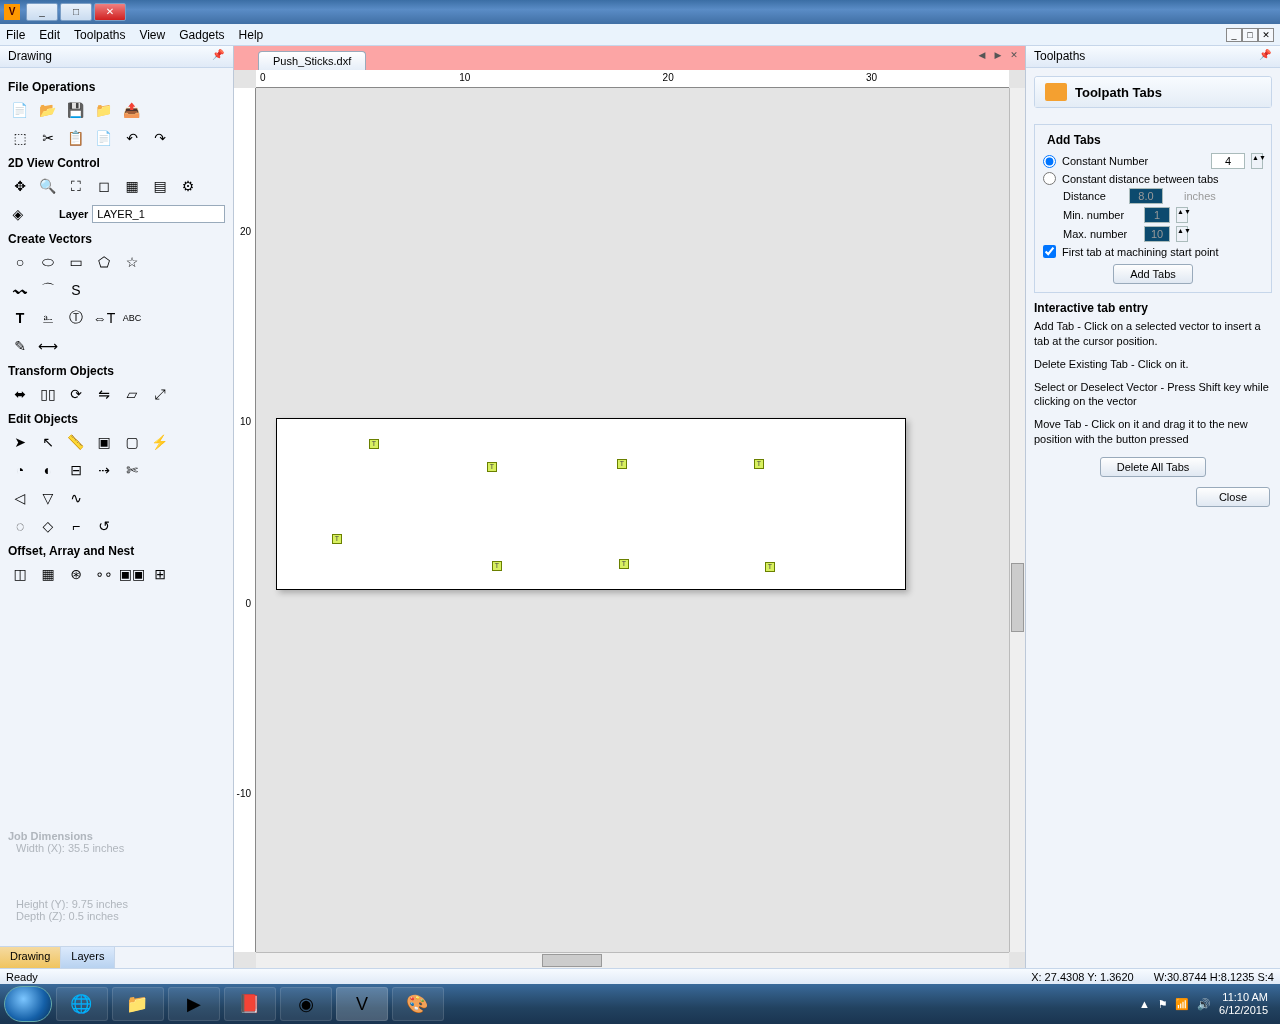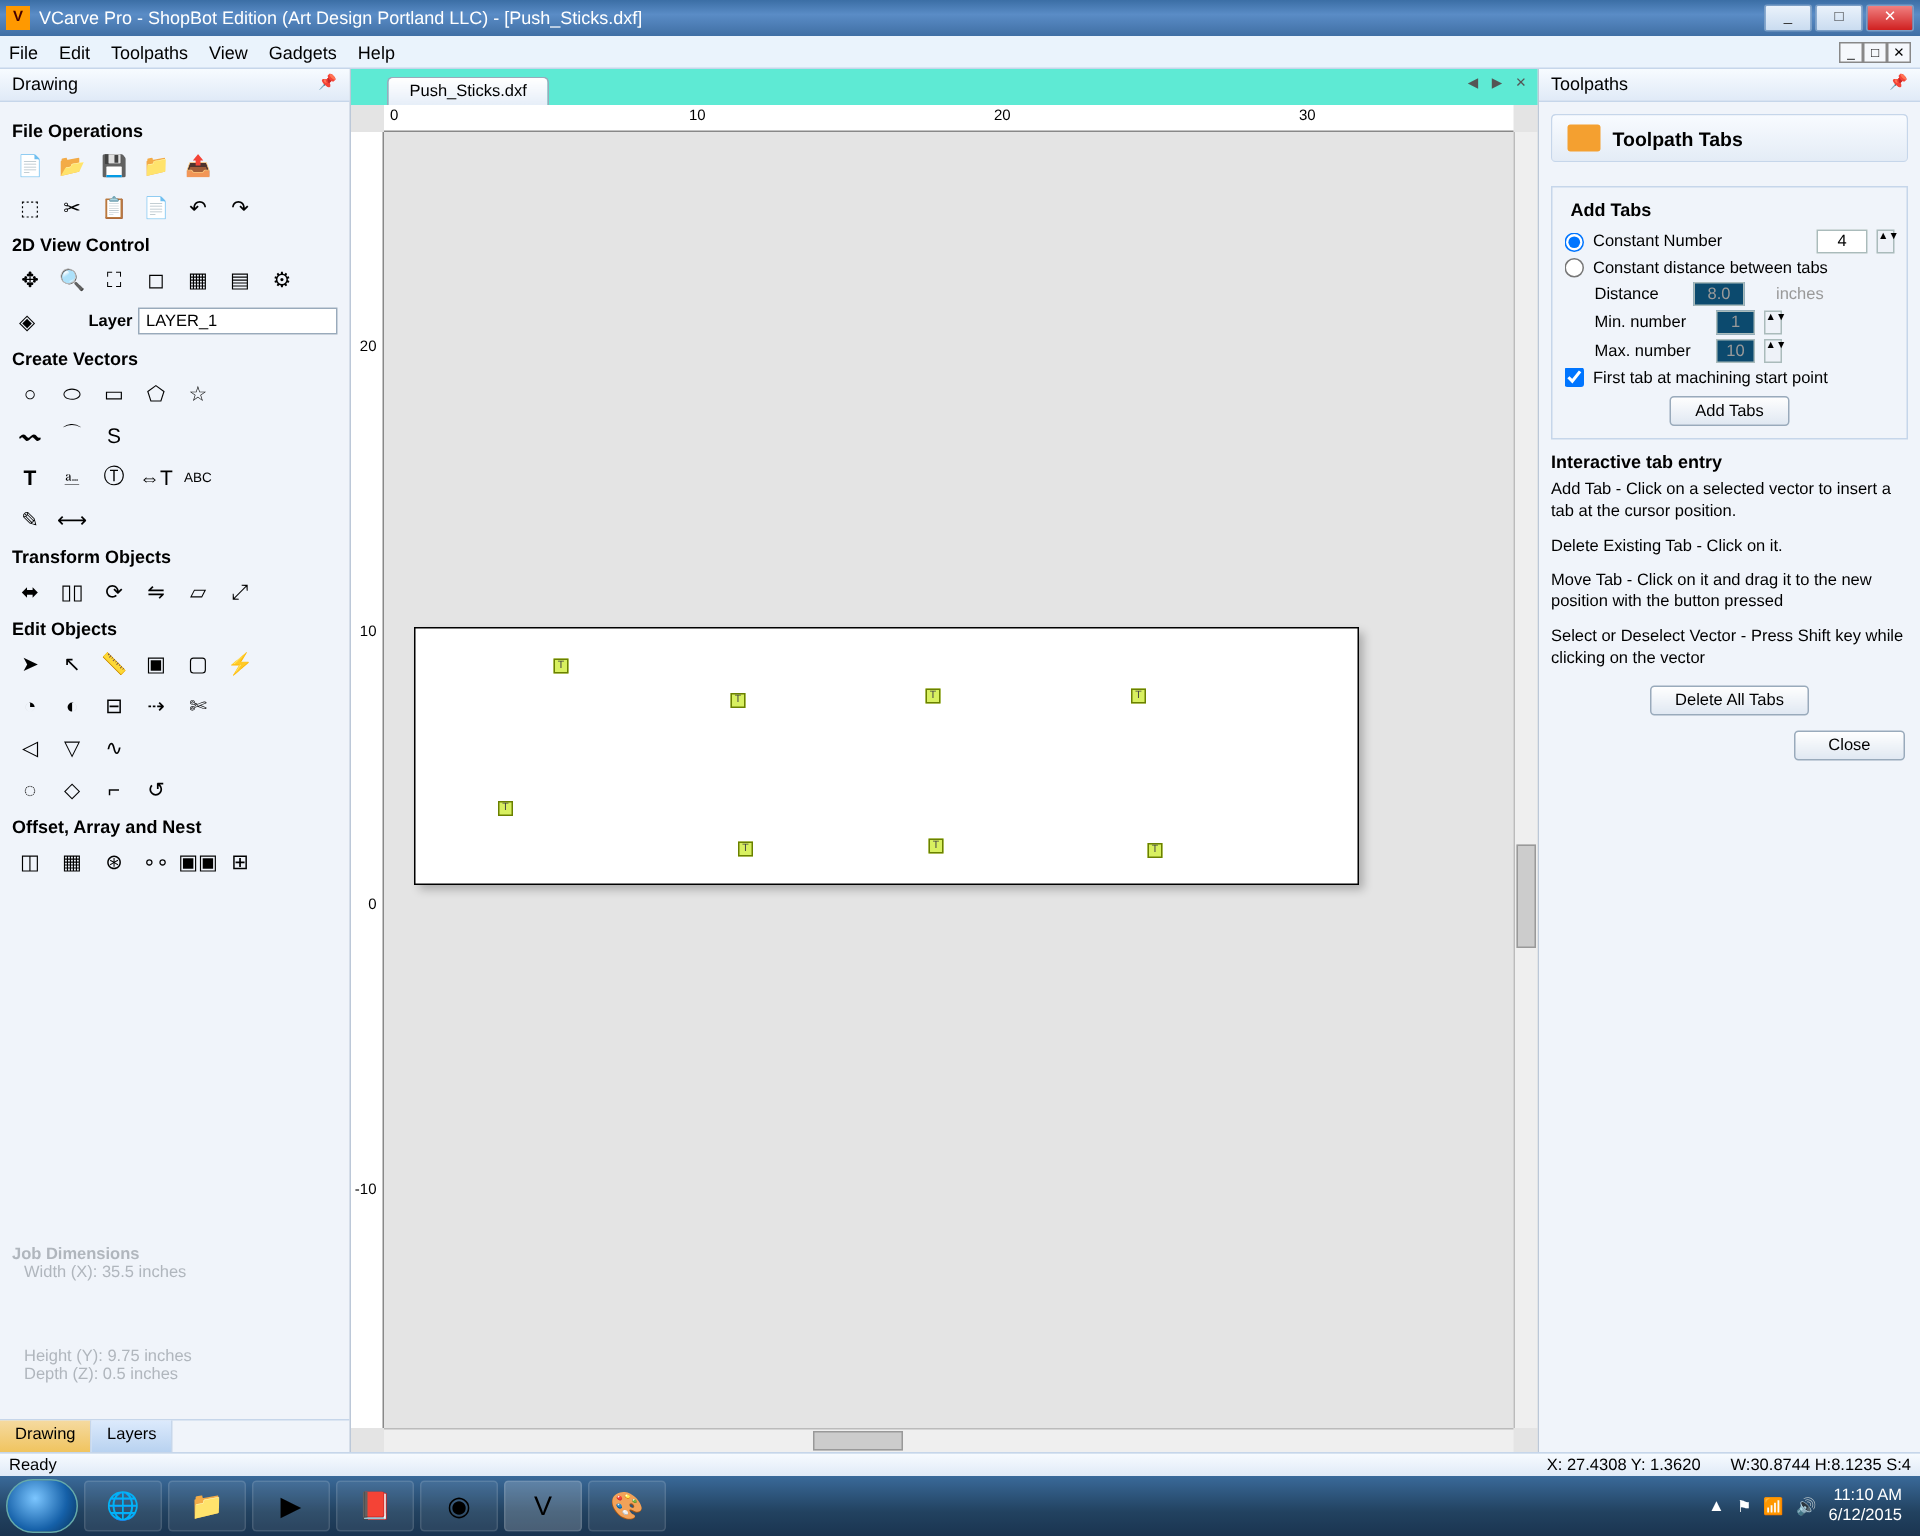--- a/index.html
+++ b/index.html
@@ -31,21 +31,21 @@
 .layer-row { display:flex; align-items:center; gap:4px; margin-top:4px;}
 .layer-combo { flex:1; border:1px solid #9ab; background:#fff; padding:2px 4px; font-size:11px;}
 .job-dims { color:#b0b6bd; font-size:11px; padding:6px 8px; position:absolute; bottom:40px; width:220px;}
 
 .left-tabs { display:flex; height:22px; border-top:1px solid #c6d6ea;}
 .lt { padding:3px 10px; font-size:11px; border-right:1px solid #c6d6ea; background:linear-gradient(#f5daa0,#f0c45f); cursor:pointer;}
 .lt.inactive { background:linear-gradient(#dceafc,#b8d2f0);}
 
 
 .center { flex:1; display:flex; flex-direction:column; background:#e0e0e0; position:relative;}
-.doctabs { height:24px; display:flex; align-items:flex-end; background:#5eead4; padding-left:24px; position:relative;}
+.doctabs { height:24px; display:flex; align-items:flex-end; background:#fca5a5; padding-left:24px; position:relative;}
 .doctab { background:linear-gradient(#fff,#e6eef8); border:1px solid #9ab; border-bottom:none; padding:3px 14px; font-size:11px; border-radius:4px 4px 0 0;}
 .doctabs .nav-arrows { position:absolute; right:4px; top:3px; display:flex; gap:2px;}
 .doctabs .na { width:14px; height:14px; font-size:9px; text-align:center; line-height:12px; color:#555;}
 
 .canvas-wrap { flex:1; position:relative; background:#e4e4e4; overflow:hidden;}
 .ruler-h { position:absolute; top:0; left:22px; right:16px; height:18px; background:#fff; border-bottom:1px solid #888; font-size:9px;}
 .ruler-v { position:absolute; top:18px; left:0; width:22px; bottom:16px; background:#fff; border-right:1px solid #888; font-size:9px;}
 .rh-tick { position:absolute; top:2px; font-size:10px;}
 .rv-tick { position:absolute; right:4px; font-size:10px; }
 .canvas { position:absolute; top:18px; left:22px; right:16px; bottom:16px; background:#e4e4e4;}
@@ -88,21 +88,20 @@
 .clock { text-align:right; line-height:1.15;}
 
 
 svg { width:18px; height:18px; }
 </style>
 </head>
 <body>
 
 <div class="titlebar">
   <div class="app-icon">V</div>
-  <div class="title">VCarve Pro - ShopBot Edition (Art Design Portland LLC) - [Push_Sticks.dxf]</div>
   <div class="win-btns">
     <div class="wb">_</div>
     <div class="wb">□</div>
     <div class="wb close">✕</div>
   </div>
 </div>
 
 <div class="menubar">
   <span>File</span>
   <span>Edit</span>
@@ -344,22 +343,22 @@
         <label>First tab at machining start point</label>
       </div>
       <div class="btn-row">
         <button class="btn">Add Tabs</button>
       </div>
     </div>
 
     <div class="section-title" style="margin:0 8px;">Interactive tab entry</div>
     <div class="help-text">Add Tab - Click on a selected vector to insert a tab at the cursor position.</div>
     <div class="help-text">Delete Existing Tab - Click on it.</div>
+    <div class="help-text">Select or Deselect Vector - Press Shift key while clicking on the vector</div>
     <div class="help-text">Move Tab - Click on it and drag it to the new position with the button pressed</div>
-    <div class="help-text">Select or Deselect Vector - Press Shift key while clicking on the vector</div>
     <div class="btn-row">
       <button class="btn">Delete All Tabs</button>
     </div>
 
     <div class="close-row">
       <button class="btn" style="padding:3px 22px;">Close</button>
     </div>
   </div>
 
 </div>

